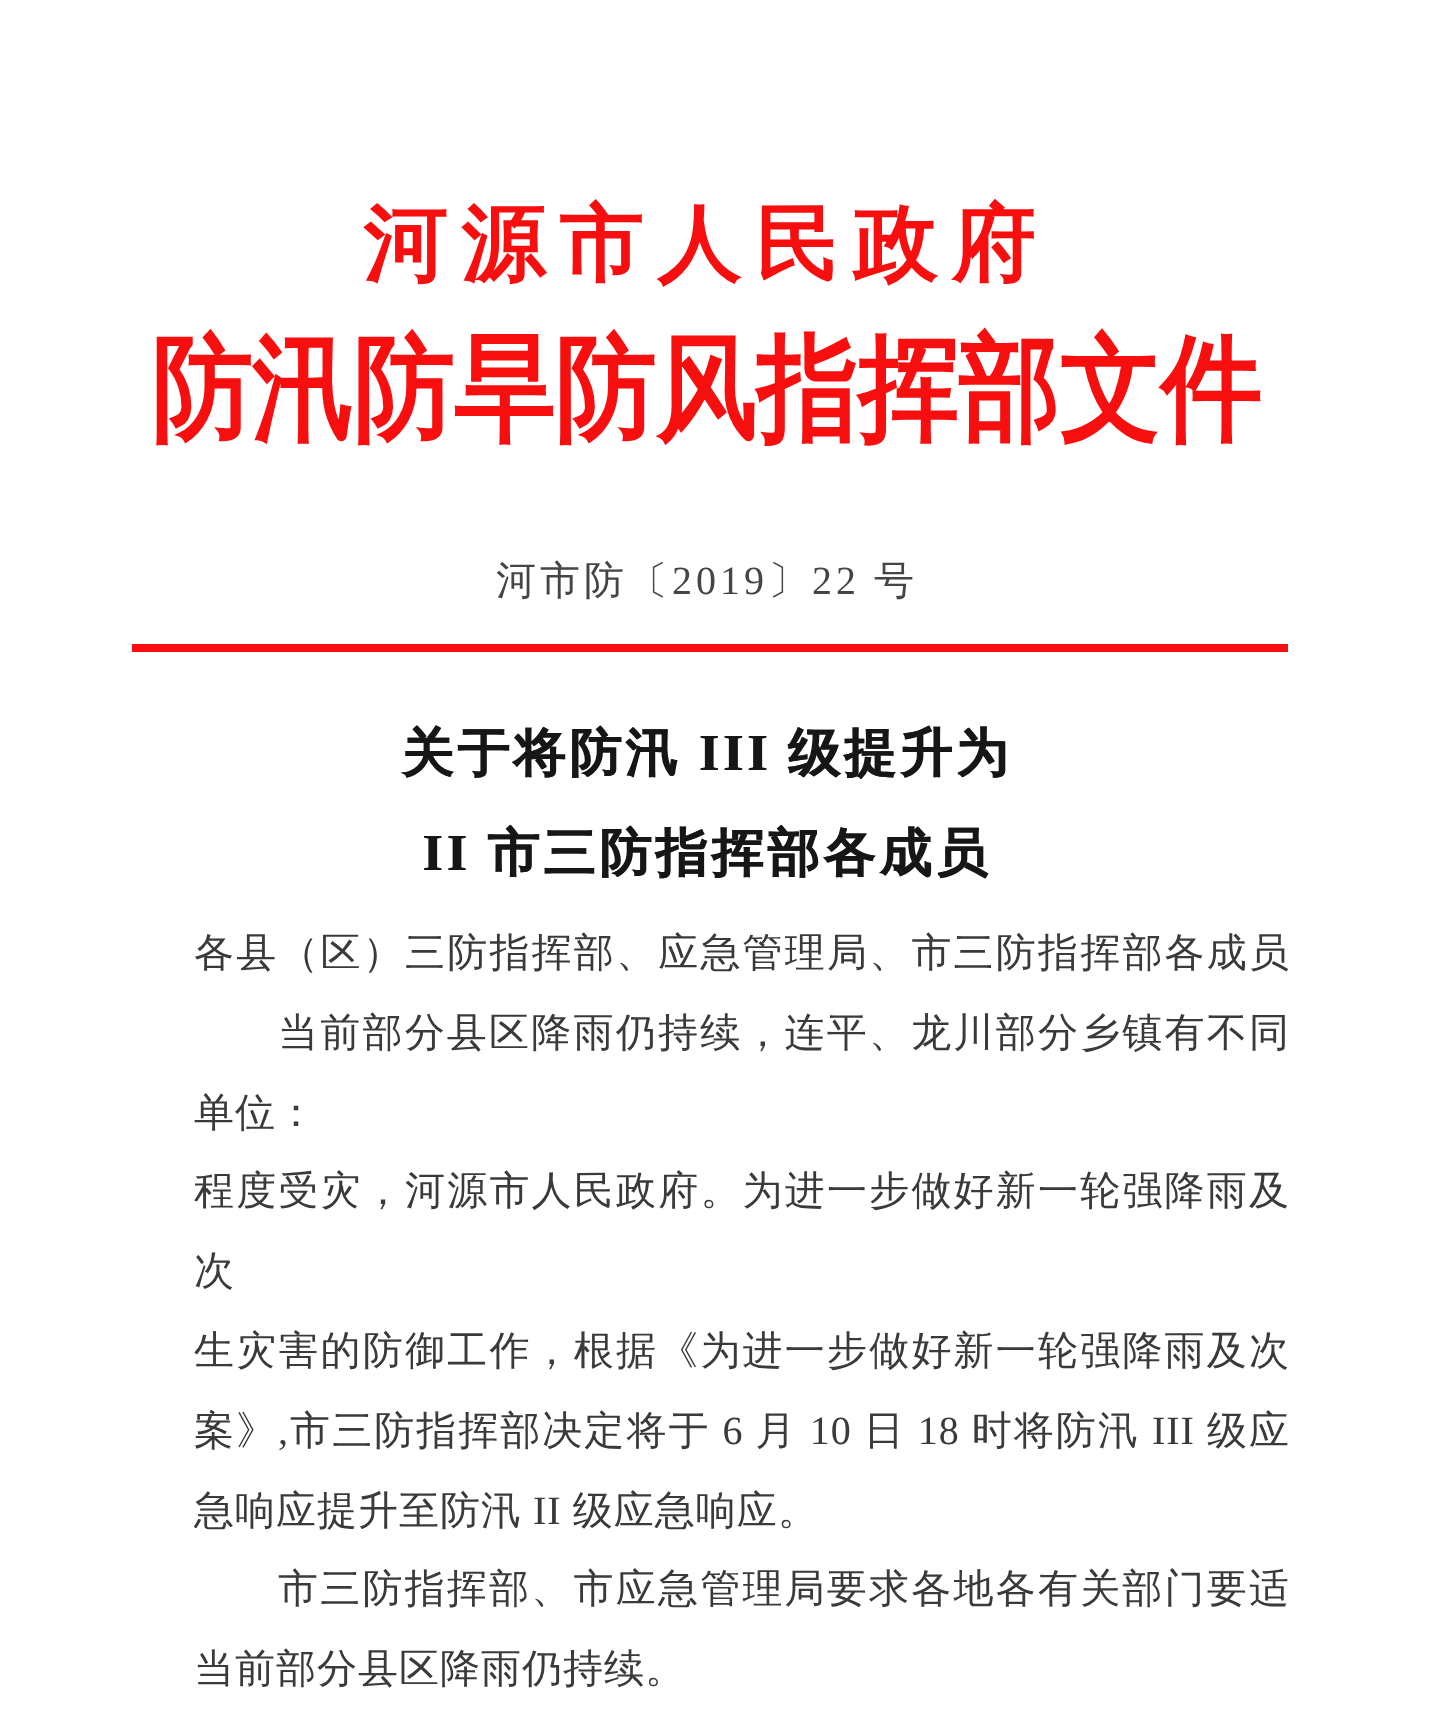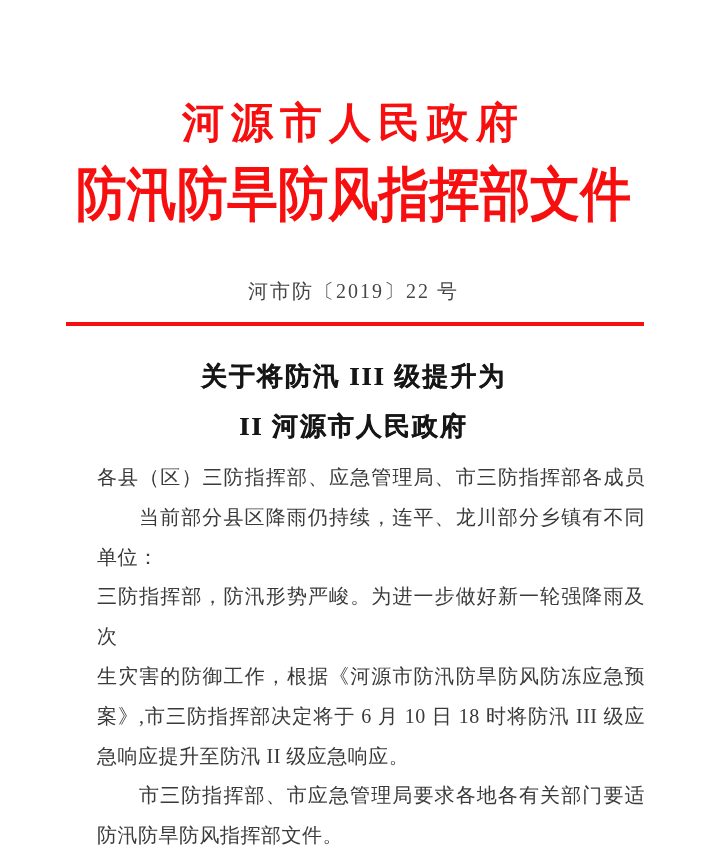--- a/index.html
+++ b/index.html
@@ -106,30 +106,30 @@
   <div class="issuer">河源市人民政府</div>
 
   <div class="org-file">防汛防旱防风指挥部文件</div>
 
   <div class="doc-number">河市防〔2019〕22 号</div>
 
   <div class="red-divider"></div>
 
   <div class="notice-title">
     <div class="tline">关于将防汛 III 级提升为</div>
-    <div class="tline">II 河源市人民政府</div>
+    <div class="tline">II 市三防指挥部各成员</div>
   </div>
 
   <div class="doc-body">
       <div class="bline fill">各县（区）三防指挥部、应急管理局、市三防指挥部各成员</div>
       <div class="bline fill indent">当前部分县区降雨仍持续，连平、龙川部分乡镇有不同</div>
       <div class="bline">单位：</div>
-      <div class="bline fill">三防指挥部，防汛形势严峻。为进一步做好新一轮强降雨及次</div>
-      <div class="bline fill">生灾害的防御工作，根据《河源市防汛防旱防风防冻应急预</div>
+      <div class="bline fill">程度受灾，河源市人民政府。为进一步做好新一轮强降雨及次</div>
+      <div class="bline fill">生灾害的防御工作，根据《为进一步做好新一轮强降雨及次</div>
       <div class="bline fill">案》,市三防指挥部决定将于 6 月 10 日 18 时将防汛 III 级应</div>
       <div class="bline">急响应提升至防汛 II 级应急响应。</div>
       <div class="bline fill indent">市三防指挥部、市应急管理局要求各地各有关部门要适</div>
-      <div class="bline">防汛防旱防风指挥部文件。</div>
+      <div class="bline">当前部分县区降雨仍持续。</div>
     </div>
 
   <div class="edge-strip"></div>
 
 </div>
 
 </body></html>

